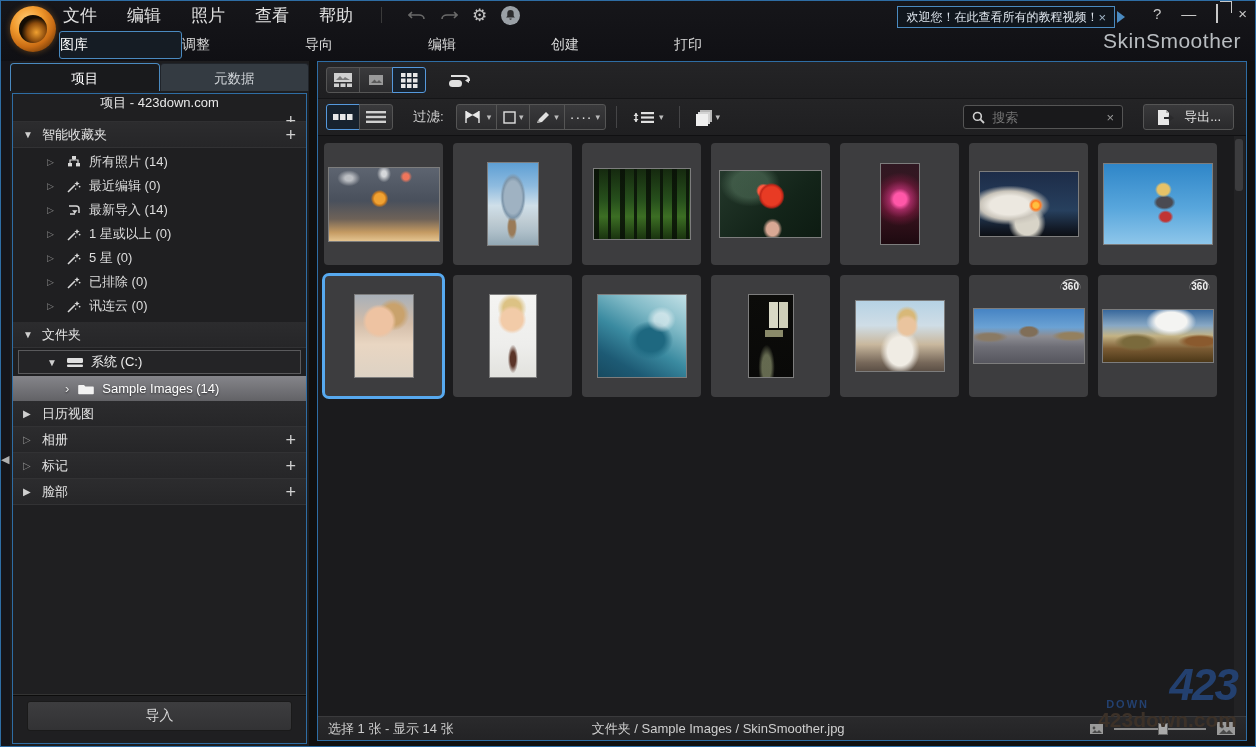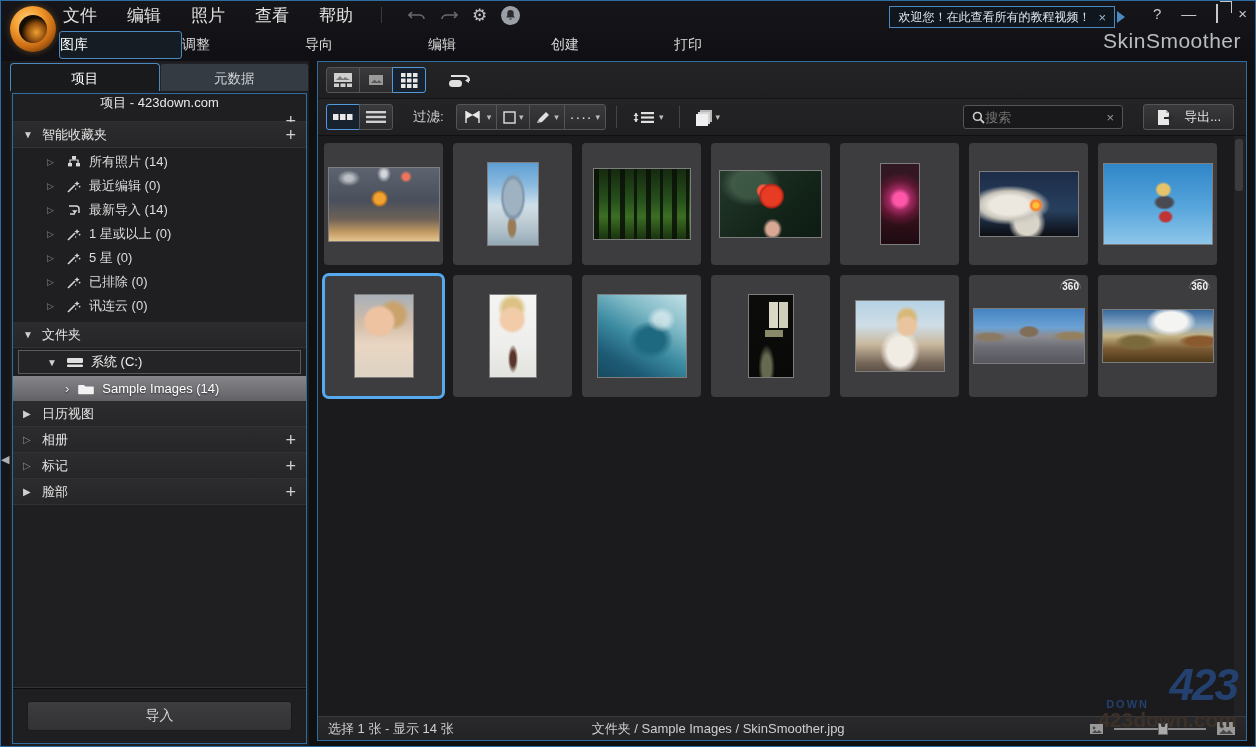--- a/index.html
+++ b/index.html
@@ -17,21 +17,21 @@
     background:radial-gradient(circle at 38% 32%, #ffcf7a 0%, #f29b2e 35%, #c96c14 62%, #5a2e06 90%);
     box-shadow:0 0 6px rgba(240,150,40,.35); }
   .logo::after { content:""; position:absolute; left:9px; top:9px; width:28px; height:28px; border-radius:50%;
     background:radial-gradient(circle at 62% 62%, #f0a030 0%, #8a4a0c 38%, #140d04 60%); }
   .menurow { position:absolute; left:60px; top:0; height:28px; display:flex; align-items:center; gap:26px; }
   .menu-item { color:#e2e2e2; font-size:17px; cursor:default; padding:2px 2px; }
   .menusep { width:1px; height:16px; background:#3a3a3a; }
   .quick { display:flex; align-items:center; gap:14px; color:#8a8a8a; }
   .bell { width:19px; height:19px; border-radius:50%; background:#9aa0a6; display:flex; align-items:center; justify-content:center; }
   .gear { color:#c2c2c2; font-size:17px; line-height:1; }
-  .notif { position:absolute; right:140px; top:5px; height:22px; display:flex; align-items:center; gap:8px;
+  .notif { position:absolute; right:140px; top:5px; height:22px; display:flex; align-items:center; 
     border:1px solid #4a8ac0; background:#10161d; padding:0 8px; color:#dfe6ee; font-size:12px; }
   .notif-close { color:#9fb4c6; font-size:13px; cursor:pointer; }
   .notif-tail { position:absolute; right:130px; top:10px; width:0; height:0;
     border-top:6px solid transparent; border-bottom:6px solid transparent; border-left:8px solid #4a8ac0; }
   .winctl { position:absolute; right:8px; top:4px; display:flex; align-items:center; gap:20px; color:#c8c8c8; font-size:15px; }
   .winctl span { cursor:pointer; }
   .restore-ic { width:12px; height:12px; border:1px solid #c8c8c8; position:relative; }
   .restore-ic::before { content:""; position:absolute; left:3px; top:-4px; width:11px; height:11px; border:1px solid #c8c8c8; border-left:none; border-bottom:none; }
   .tabsrow { position:absolute; left:58px; top:28px; height:31px; display:flex; align-items:center; }
   .mode-tab { width:123px; color:#d8d8d8; font-size:14px; padding:4px 0; cursor:pointer; }
@@ -55,41 +55,41 @@
   .tri.outline { color:#8a8a8a; }
   .tree { padding:2px 0 4px; }
   .tree-item { display:flex; align-items:center; height:24px; padding-left:34px; gap:7px; color:#dedede; cursor:pointer; }
   .tree-item .tri { font-size:9px; }
   .ticon { width:17px; color:#e0e0e0; display:flex; justify-content:center; }
   .drive-row { display:flex; align-items:center; height:24px; margin:2px 5px; padding-left:28px; gap:8px;
     border:1px solid #5a5a5c; background:#242426; color:#eee; cursor:pointer; }
   .folder-row { display:flex; align-items:center; height:25px; padding-left:52px; gap:8px; cursor:pointer;
     background:linear-gradient(180deg,#85858a,#626266); color:#fff; text-shadow:0 1px 2px rgba(0,0,0,.6); }
   .spacer { flex:1; }
-  .import-wrap { border-top:1px solid #0c0c0c; box-shadow:0 -1px 0 #333; padding:12px 14px 12px;text-align:center; }
+  .import-wrap { border-top:1px solid #0c0c0c; box-shadow:0 -1px 0 #333; padding:5px 14px 12px;text-align:center; }
   .import-btn { width:100%; height:30px; background:linear-gradient(180deg,#3d3d3f,#323234); border:1px solid #1a1a1a;
     border-radius:3px; color:#d8d8d8; font-size:14px; display:flex; align-items:center; justify-content:center; cursor:pointer; }
 
   
   .main { position:absolute; left:316px; top:60px; right:8px; bottom:5px; border:1px solid #2e6da4; background:#1c1c1e; display:flex; flex-direction:column; }
   .tb { display:flex; align-items:center; padding:5px 8px; gap:6px; background:linear-gradient(180deg,#242426,#1f1f21); }
   .tb1 { border-bottom:1px solid #151517; }
   .tb2 { border-bottom:1px solid #101012; }
   .icbtn { min-width:34px; height:26px; display:flex; align-items:center; justify-content:center; gap:3px;
     background:linear-gradient(180deg,#3a3a3c,#2b2b2d); border:1px solid #555; border-radius:3px; color:#d8d8d8; cursor:pointer; padding:0 5px; }
   .icbtn.sel { border:1px solid #5599dd; background:#17222e; }
   .icbtn.flat { border:none; background:transparent; }
   .caret { font-size:9px; color:#bbb; }
   .vsep { width:1px; height:22px; background:#454547; margin:0 4px; }
   .lbl { color:#cfcfcf; margin:0 6px 0 14px; font-size:13.5px; }
   .grp { display:flex; }
   .grp .icbtn { border-radius:0; margin-left:-1px; }
   .grp .icbtn:first-child { border-radius:3px 0 0 3px; margin-left:0; }
   .grp .icbtn:last-child { border-radius:0 3px 3px 0; }
-  .search { margin-left:auto; display:flex; align-items:center; width:160px; height:24px;
+  .search { margin-left:auto; display:flex; align-items:center; gap:7px; width:160px; height:24px;
     background:#19191b; border:1px solid #555; border-radius:3px; padding:0 8px; }
   .search input { flex:1; background:transparent; border:none; outline:none; color:#ddd; font-size:13px; font-family:inherit; width:90px; }
   .search .x { color:#999; cursor:pointer; font-size:13px; }
   .export { margin-left:14px; margin-right:4px; height:26px; display:flex; align-items:center; gap:8px; padding:0 12px;
     background:linear-gradient(180deg,#39393b,#2a2a2c); border:1px solid #555; border-radius:3px; color:#e0e0e0; cursor:pointer; }
 
   .gridwrap { position:relative; flex:1; background:#1b1b1d; overflow:hidden; }
   .grid { display:flex; flex-wrap:wrap; gap:10px; padding:7px 6px; }
   .card { width:119px; height:122px; background:#3d3d3f; border-radius:4px; position:relative;
     display:flex; align-items:center; justify-content:center; cursor:pointer; }

